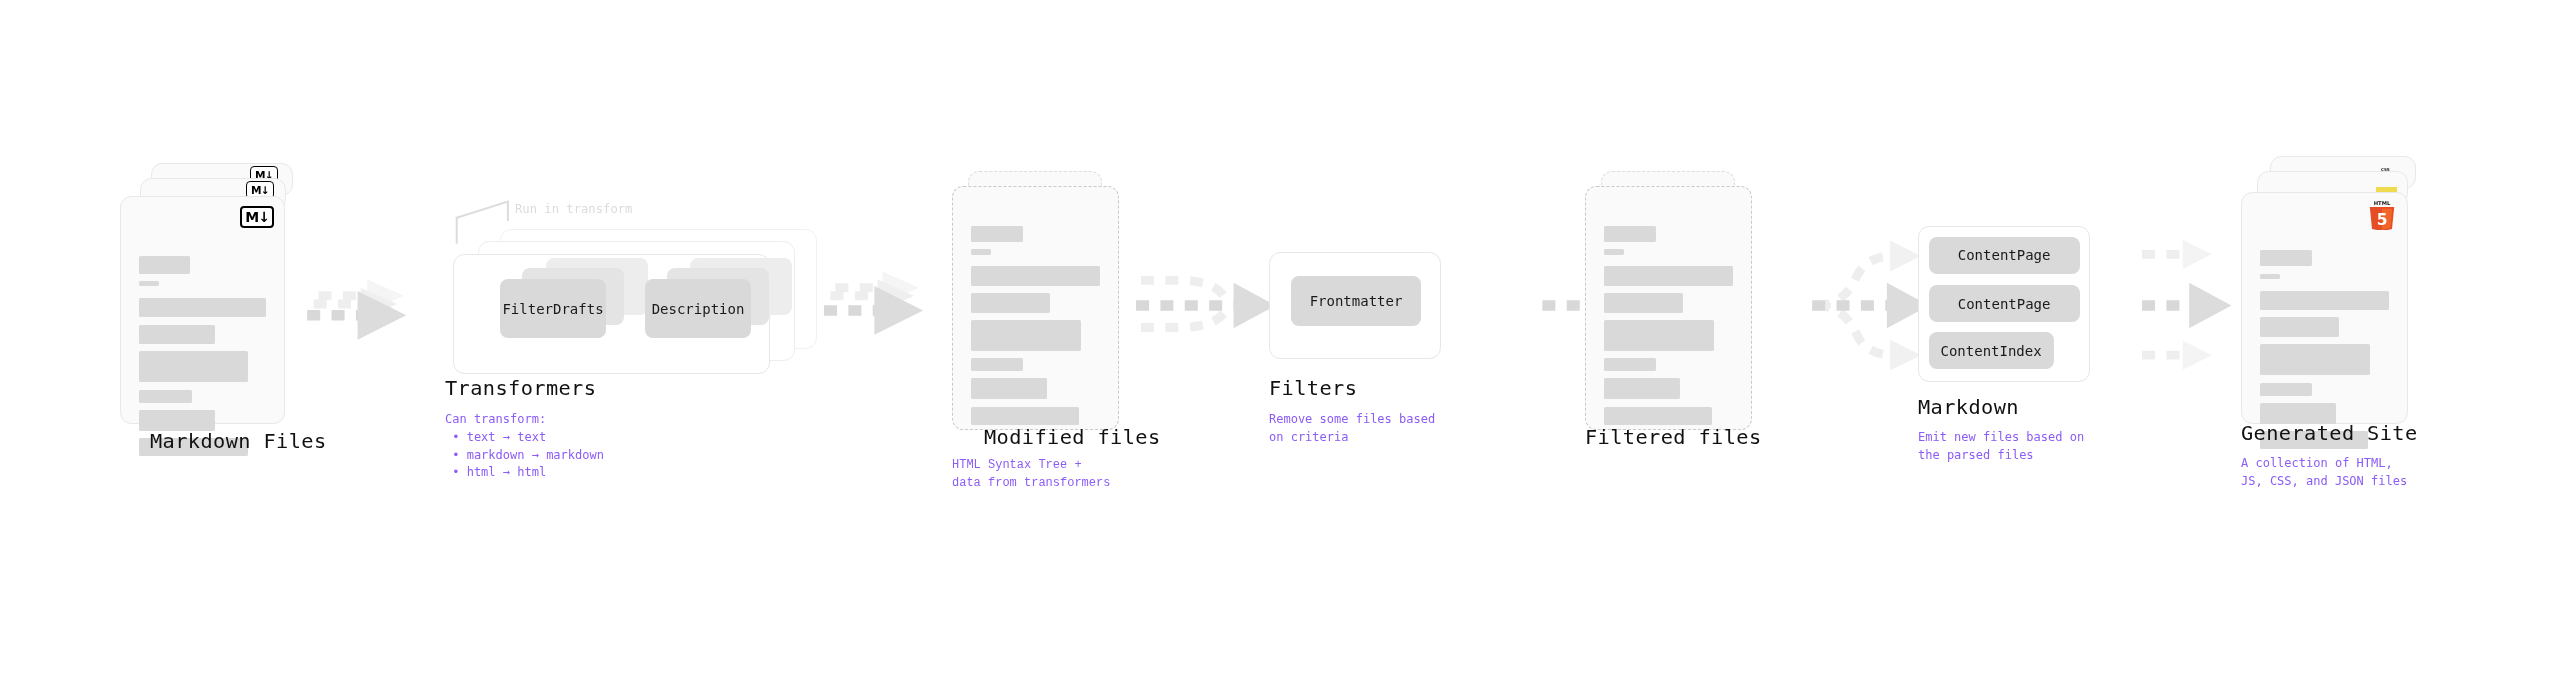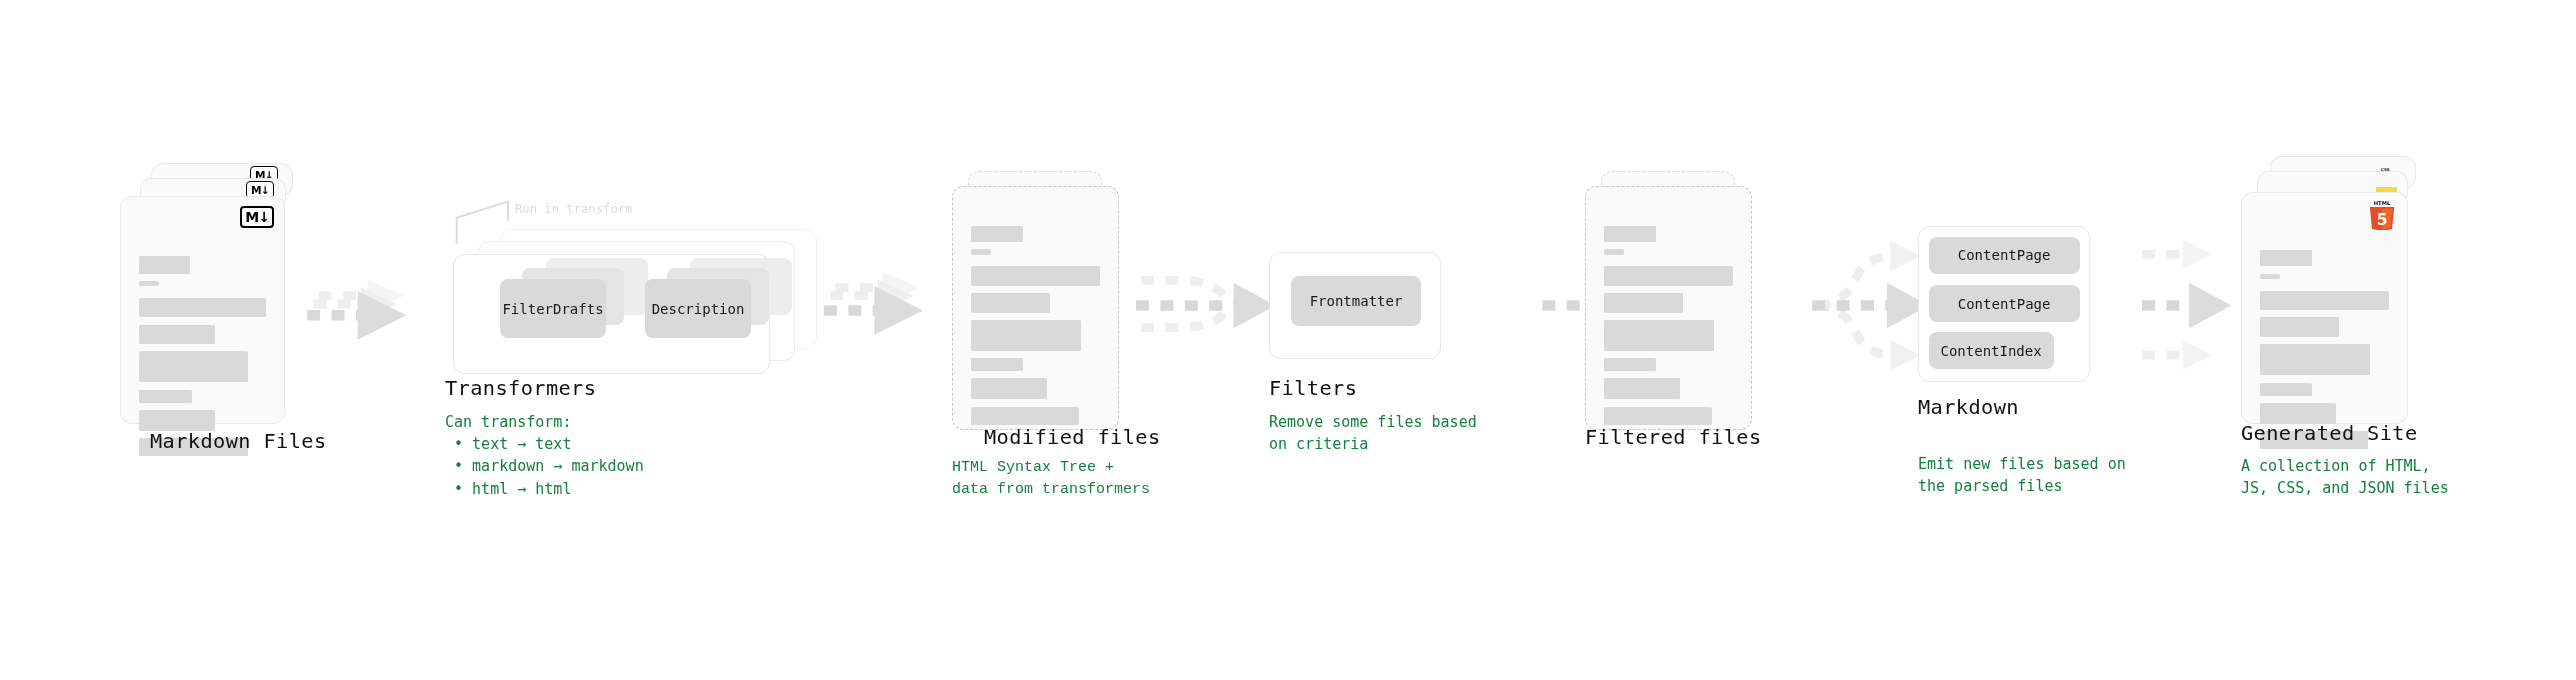--- a/index.html
+++ b/index.html
@@ -96,23 +96,23 @@
   
   .title {
     position: absolute;
     font-size: 20.3px;
     color: #111;
     white-space: nowrap;
     letter-spacing: 0.4px;
   }
   .subtitle {
     position: absolute;
-    font-size: 15px;
+    font-size: 12px;
     line-height: 1.48;
-    color: #15803d;
+    color: #8b5cf6;
     white-space: pre;
   }
   .paralabel {
     position: absolute;
     font-size: 12.2px;
     color: #dcdcdc;
     white-space: nowrap;
   }
 
   
@@ -288,21 +288,21 @@
   </div>
   <div class="title" style="left:1585px; top:425px;">Filtered files</div>
 
   <div class="node" style="left:1918px; top:226px;">
     <div class="groupbox" style="left:0px; top:0px; width:172px; height:156px;"></div>
     <div class="pill" style="left:10.6px; top:10.6px; width:151px; height:37px;">ContentPage</div>
     <div class="pill" style="left:10.6px; top:59px; width:151px; height:37px;">ContentPage</div>
     <div class="pill" style="left:10.6px; top:106px; width:125px; height:37px;">ContentIndex</div>
   </div>
   <div class="title" style="left:1918px; top:395px;">Markdown</div>
-  <div class="subtitle" style="left:1918px; top:429px;margin-top:24px;">Emit new files based on
+  <div class="subtitle" style="left:1918px; top:429px;">Emit new files based on
 the parsed files</div>
 
   <div class="node" style="left:2241px; top:156px;">
     <div class="cardstack" style="width:187px; height:268px;">
 
       <div class="card" style="left:29px; top:0px; width:146px; height:32.5px;"></div>
       <div class="css-badge" style="left:137px; top:16.3px;">
         <span class="t">CSS</span>
       </div>
 

